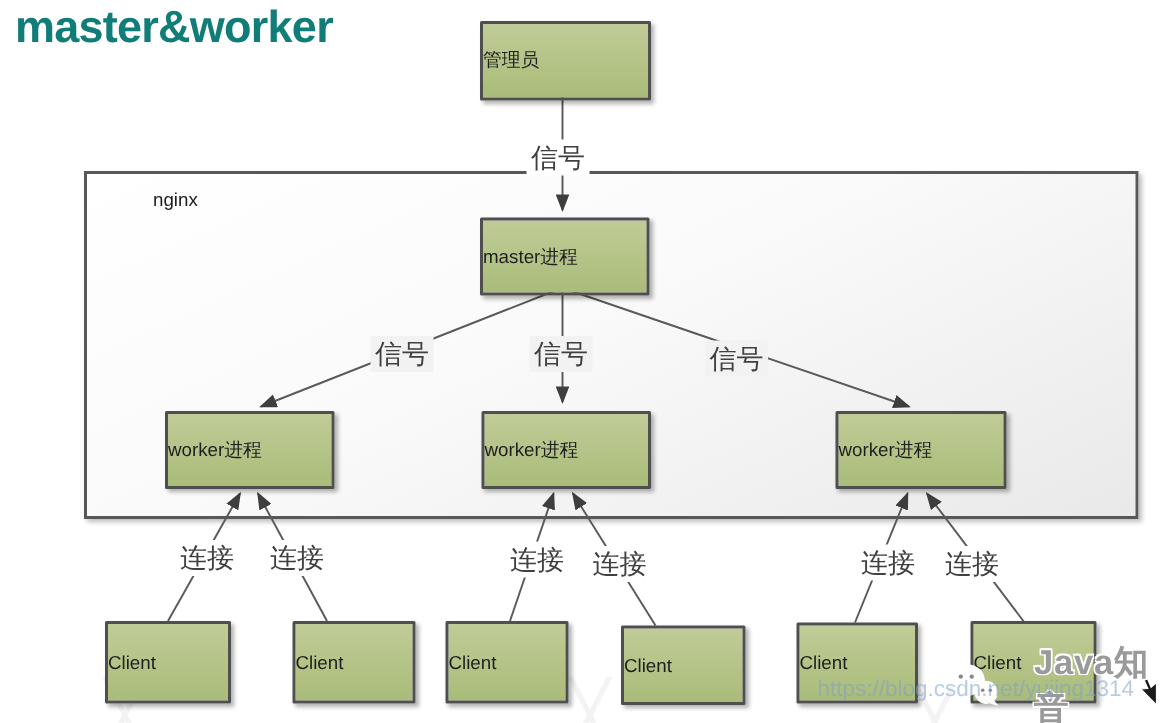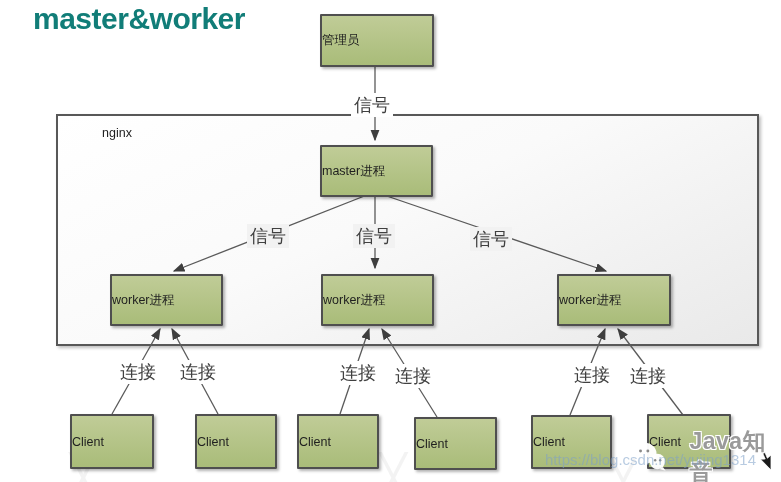--- a/index.html
+++ b/index.html
@@ -9,21 +9,21 @@
     --node-border:#4f4f4f;
     --line:#5a5a5a;
   }
   html,body{margin:0;padding:0;background:#fff;}
   .stage{
     position:relative;width:781px;height:482px;overflow:hidden;
     background:#ffffff;font-family:"Liberation Sans","DejaVu Sans",sans-serif;
   }
   .page-title{
     position:absolute;left:10px;top:2px;font-size:30px;font-weight:600;
-    color:var(--title-color);letter-spacing:-0.5px;margin-left:23px;
+    color:var(--title-color);letter-spacing:-0.5px;
   }
   .svg-layer{position:absolute;left:0;top:0;z-index:2;}
   .nginx-box{
     position:absolute;left:56px;top:114px;width:699px;height:228px;z-index:1;
     border:2px solid #585858;
     background:linear-gradient(155deg,#ffffff 0%,#fafafa 45%,#e9e9e9 100%);
     box-shadow:2px 2px 3px rgba(0,0,0,0.25);
   }
   .nginx-label{
     position:absolute;left:44px;top:10px;font-size:12.5px;color:#1d1d1d;

